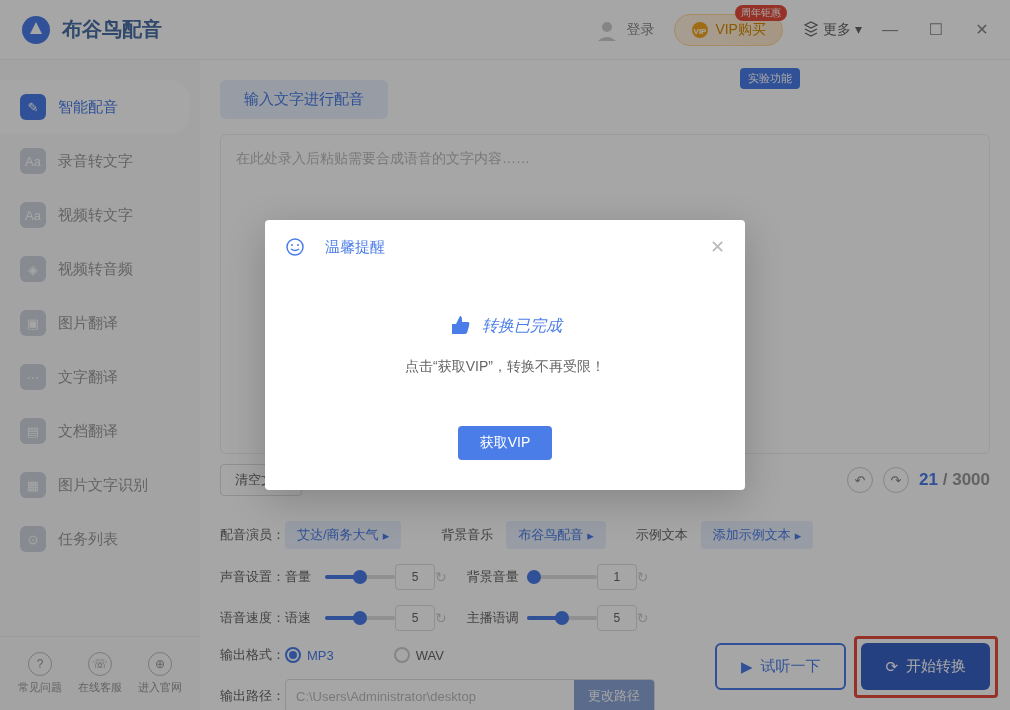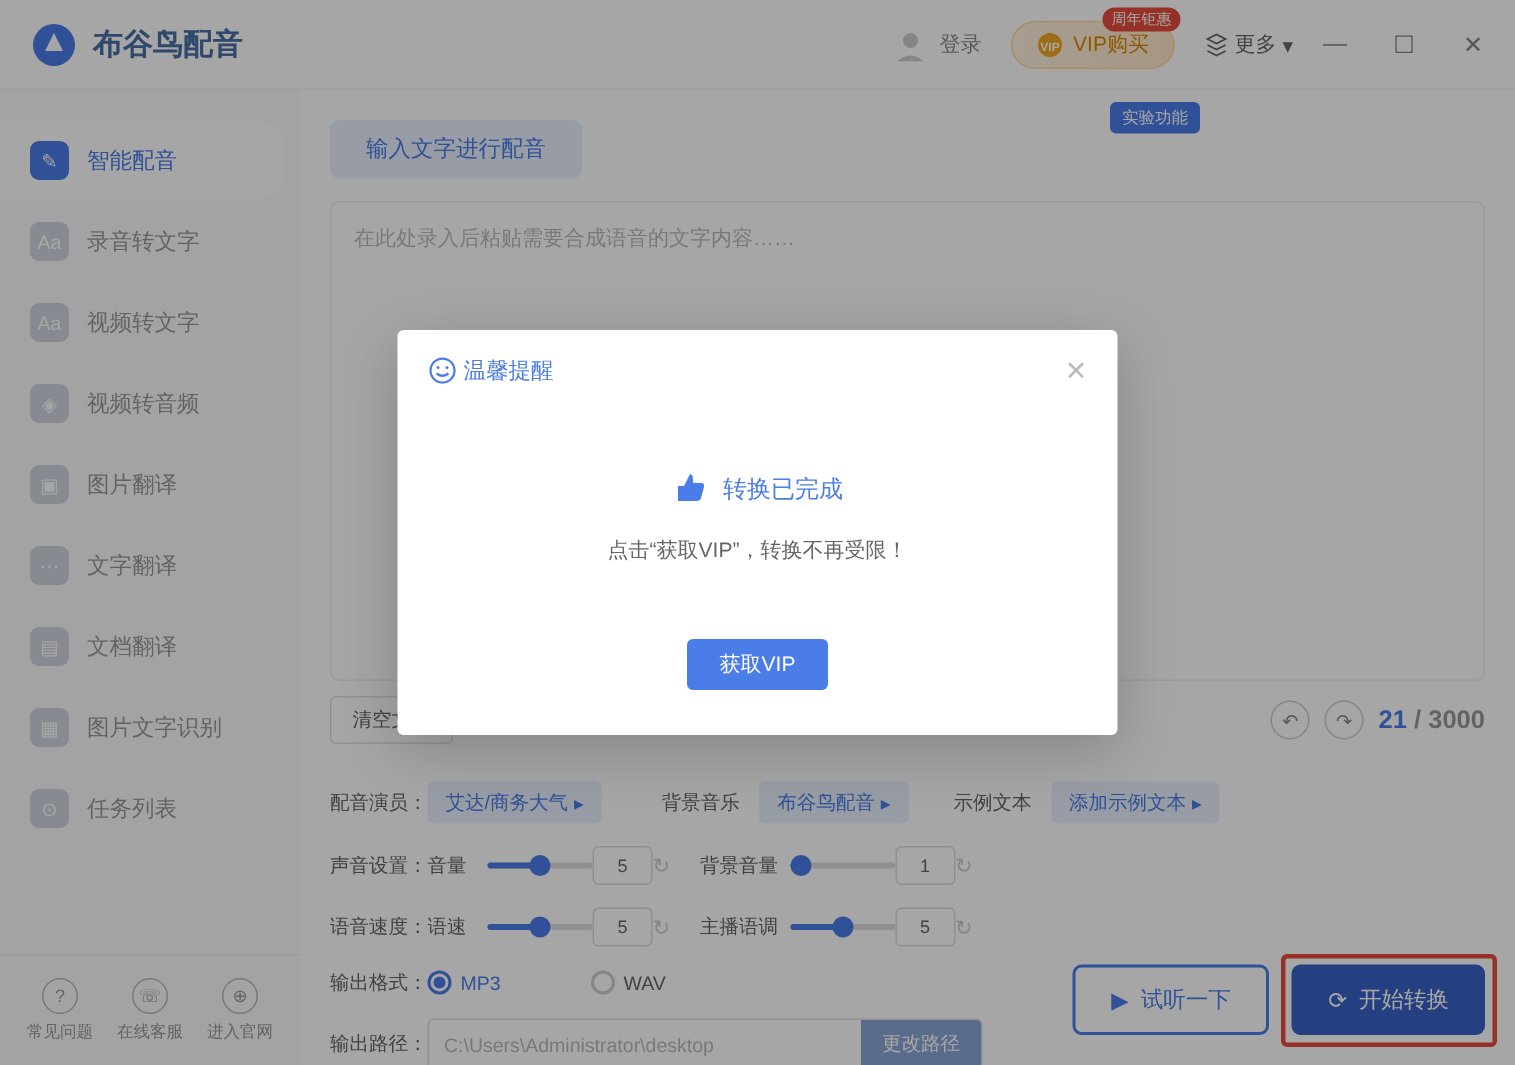--- a/index.html
+++ b/index.html
@@ -7,21 +7,21 @@
 
 .titlebar { height: 60px; display: flex; align-items: center; padding: 0 20px; border-bottom: 1px solid #f0f0f0; }
 .logo-area { display: flex; align-items: center; gap: 10px; }
 .logo-icon { width: 32px; height: 32px; }
 .app-title { font-size: 20px; font-weight: bold; color: #4a6fa5; }
 .titlebar-spacer { flex: 1; }
 .login-area { display: flex; align-items: center; gap: 8px; margin-right: 20px; color: #888; font-size: 14px; cursor: pointer; }
 .vip-btn { display: flex; align-items: center; gap: 6px; background: linear-gradient(90deg, #fff3e0, #ffe8cc); border: 1px solid #ffd699; border-radius: 20px; padding: 6px 16px; margin-right: 20px; cursor: pointer; position: relative; }
 .vip-btn-text { color: #d68a00; font-size: 14px; font-weight: 500; }
 .vip-badge { position: absolute; top: -10px; right: -5px; background: #e74c3c; color: #fff; font-size: 10px; padding: 1px 6px; border-radius: 8px; }
-.more-btn { display: flex; align-items: center; gap: 4px; color: #666; font-size: 14px; margin-right: 20px; cursor: pointer; }
+.more-btn { display: flex; gap: 4px; color: #666; font-size: 14px; margin-right: 20px; cursor: pointer; }
 .win-controls { display: flex; gap: 30px; }
 .win-btn { width: 16px; height: 16px; cursor: pointer; color: #888; display: flex; align-items: center; justify-content: center; }
 
 .main { display: flex; height: 650px; }
 .sidebar { width: 200px; background: #fafbfc; display: flex; flex-direction: column; }
 .nav-list { flex: 1; padding-top: 20px; }
 .nav-item { display: flex; align-items: center; gap: 12px; padding: 14px 20px; cursor: pointer; color: #999; font-size: 15px; }
 .nav-item.active { background: #fff; color: #4a7de8; border-radius: 0 20px 20px 0; margin-right: 10px; }
 .nav-item.active .nav-icon { background: #4a7de8; color: #fff; }
 .nav-icon { width: 26px; height: 26px; border-radius: 6px; background: #d0d5dd; display: flex; align-items: center; justify-content: center; font-size: 13px; color: #fff; }
@@ -62,26 +62,26 @@
 .path-btn { background: #8aa5d6; color: #fff; padding: 0 14px; height: 100%; display: flex; align-items: center; font-size: 13px; cursor: pointer; }
 
 .action-bar { position: absolute; bottom: 20px; right: 20px; display: flex; gap: 15px; }
 .preview-btn { border: 2px solid #4a7de8; color: #4a7de8; background: #fff; padding: 12px 24px; border-radius: 6px; font-size: 15px; cursor: pointer; display: flex; align-items: center; gap: 8px; }
 .convert-btn { background: #3a63c7; color: #fff; padding: 12px 24px; border-radius: 6px; font-size: 15px; cursor: pointer; display: flex; align-items: center; gap: 8px; border: none; }
 .highlight-box { position: absolute; border: 3px solid #e74c3c; border-radius: 4px; pointer-events: none; }
 
 .modal-overlay { position: absolute; inset: 0; background: rgba(0,0,0,0.35); display: flex; align-items: center; justify-content: center; }
 .modal { width: 480px; background: #fff; border-radius: 4px; box-shadow: 0 10px 40px rgba(0,0,0,0.2); }
 .modal-header { display: flex; align-items: center; justify-content: space-between; padding: 16px 20px; }
-.modal-title-area { display: flex; align-items: center; gap: 4px; }
+.modal-title-area { display: flex; align-items: center; gap: 20px; }
 .modal-title { color: #4a7de8; font-size: 15px; }
 .modal-close { color: #bbb; font-size: 18px; cursor: pointer; }
 .modal-body { padding: 40px 30px 30px; text-align: center; }
 .modal-status { display: flex; align-items: center; justify-content: center; gap: 10px; margin-bottom: 20px; }
-.modal-status-text { color: #4a7de8; font-size: 16px; font-weight: 500; }
+.modal-status-text { color: #4a7de8; font-size: 16px; font-weight: 500; font-style: italic; }
 .modal-desc { color: #666; font-size: 14px; margin-bottom: 50px; }
 .modal-btn { background: #4a7de8; color: #fff; border: none; padding: 8px 22px; border-radius: 4px; font-size: 14px; cursor: pointer; }
 </style>
 </head>
 <body>
 
 <div class="titlebar">
   <div class="logo-area">
     <svg class="logo-icon" viewBox="0 0 32 32">
         <circle cx="16" cy="16" r="14" fill="#4a7de8"></circle>

